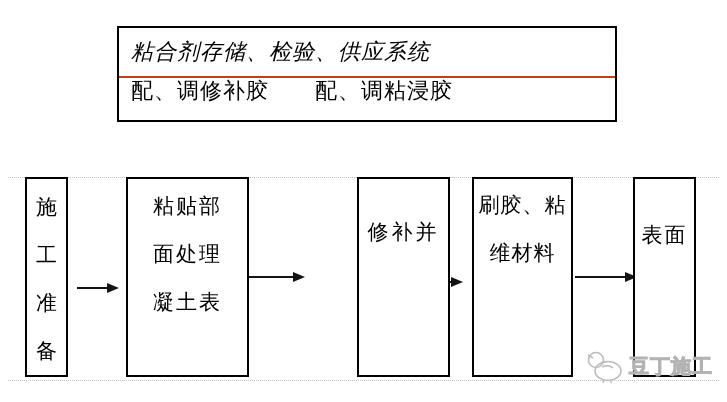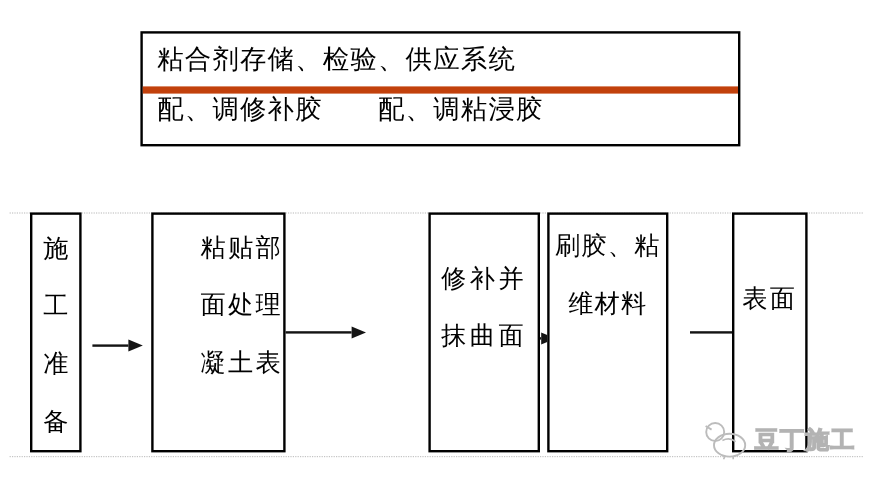--- a/index.html
+++ b/index.html
@@ -44,21 +44,22 @@
     display: flex;
     align-items: center;
     box-sizing: border-box;
     padding-left: 12px;
     font-size: 22px;
     letter-spacing: 1px;
     white-space: pre;
   }
   .header-row-1 {
     height: 50px;
-    border-bottom: 6px solid #c2410c;
+    border-bottom: 2px solid #c2410c;
+    font-style: italic;
   }
   .header-row-2 {
     height: 25px;
   }
 
   
   .flow-box {
     position: absolute;
     top: 177px;
     height: 200px;
@@ -73,24 +74,24 @@
     letter-spacing: 2px;
   }
   .flow-box .line {
     display: block;
     line-height: 48px;
     height: 48px;
     white-space: nowrap;
     text-align: center;
   }
   .box-1 { left: 25px;  width: 43px;  padding-top: 4px;  letter-spacing: 0; }
-  .box-2 { left: 126px; width: 112px; padding-top: 3px; align-items: flex-end; }
+  .box-2 { left: 126px; width: 123px; padding-top: 3px; }
   .box-3 { left: 313px; width: 93px; padding-top: 29px; letter-spacing: 3px; margin-left: 44px; }
-  .box-4 { left: 456px; width: 101px; padding-top: 2px;  letter-spacing: 1px; }
-  .box-5 { left: 610px; width: 63px;  padding-top: 46px; }
+  .box-4 { left: 472px; width: 101px; padding-top: 2px;  letter-spacing: 1px; }
+  .box-5 { left: 633px; width: 63px;  padding-top: 32px; }
 
   
   .arrow {
     position: absolute;
     height: 2px;
     background: #141414;
     z-index: 1;
   }
   .arrow::after {
     content: "";
@@ -161,21 +162,20 @@
   <div class="flow-box box-2">
     <span class="line">粘贴部</span>
     <span class="line">面处理</span>
     <span class="line">凝土表</span>
   </div>
 
   <div class="arrow arrow-2"></div>
 
   <div class="flow-box box-3">
     <span class="line">修补并</span>
-    <span class="line">抹曲面</span>
   </div>
 
   <div class="arrow arrow-3"></div>
 
   <div class="flow-box box-4">
     <span class="line">刷胶、粘</span>
     <span class="line">维材料</span>
   </div>
 
   <div class="arrow arrow-4"></div>

